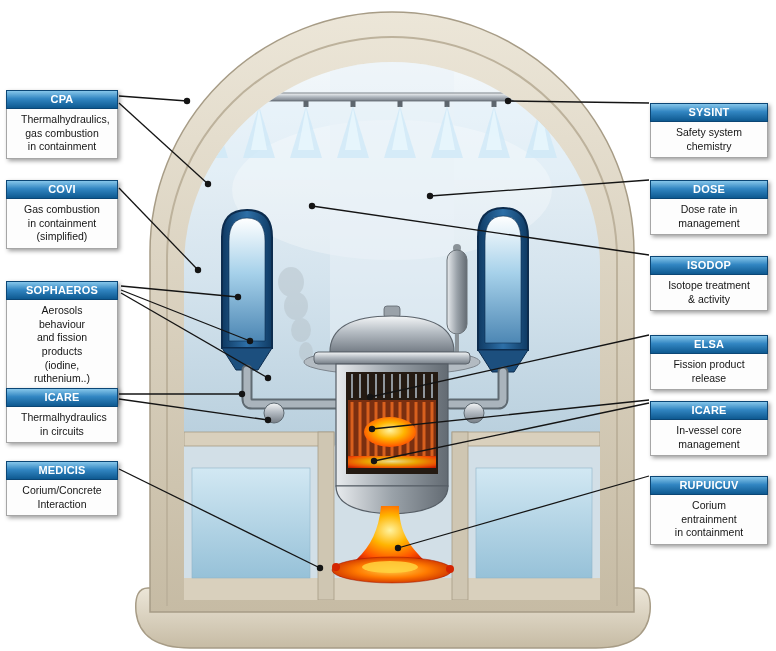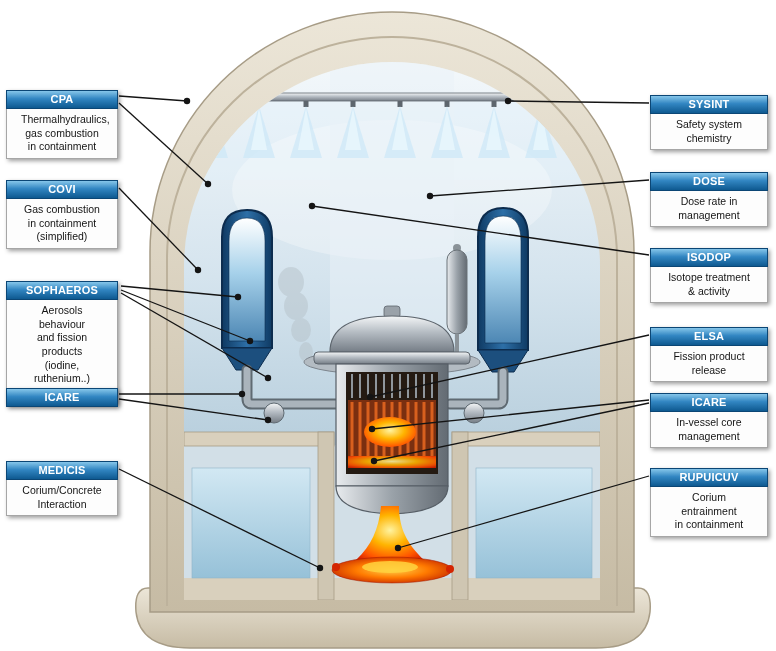--- a/index.html
+++ b/index.html
@@ -11,21 +11,21 @@
     background:linear-gradient(180deg,#86c6ea 0%,#3286c2 45%,#0e5990 100%);
     border:1px solid #0b4675; color:#fff; font-size:11px; font-weight:700;
     text-align:center; padding:2px 0 3px; letter-spacing:.2px;
   }
   .label .desc {
     background:#fdfdfd; border:1px solid #a6a6a6; border-top:0; color:#141414;
     font-size:10.5px; line-height:1.3; text-align:center; padding:4px 14px;
     white-space:pre-line;
   }
   .left  { width:112px; }
-  .right { width:118px; }
+  .right { width:118px;margin-top:8px; }
 </style>
 </head>
 <body>
 
 <div class="stage">
 
   <svg class="art" width="776" height="651" viewBox="0 0 776 651">
     <defs>
       <linearGradient id="shell" x1="0" y1="0" x2="0" y2="1">
         <stop offset="0" stop-color="#ece6d8"></stop>
@@ -287,20 +287,22 @@
   </div>
   <div class="label left" style="left:6px; top:281px">
     <div class="hdr">SOPHAEROS</div>
     <div class="desc">Aerosols behaviour
 and fission products
 (iodine, ruthenium..)
 chemistry</div>
   </div>
   <div class="label left" style="left:6px; top:388px">
     <div class="hdr">ICARE</div>
+    <div class="desc">Thermalhydraulics
+in circuits</div>
   </div>
   <div class="label left" style="left:6px; top:461px">
     <div class="hdr">MEDICIS</div>
     <div class="desc">Corium/Concrete
 Interaction</div>
   </div>
 
   <div class="label right" style="left:650px; top:95px">
     <div class="hdr">SYSINT</div>
     <div class="desc">Safety system

